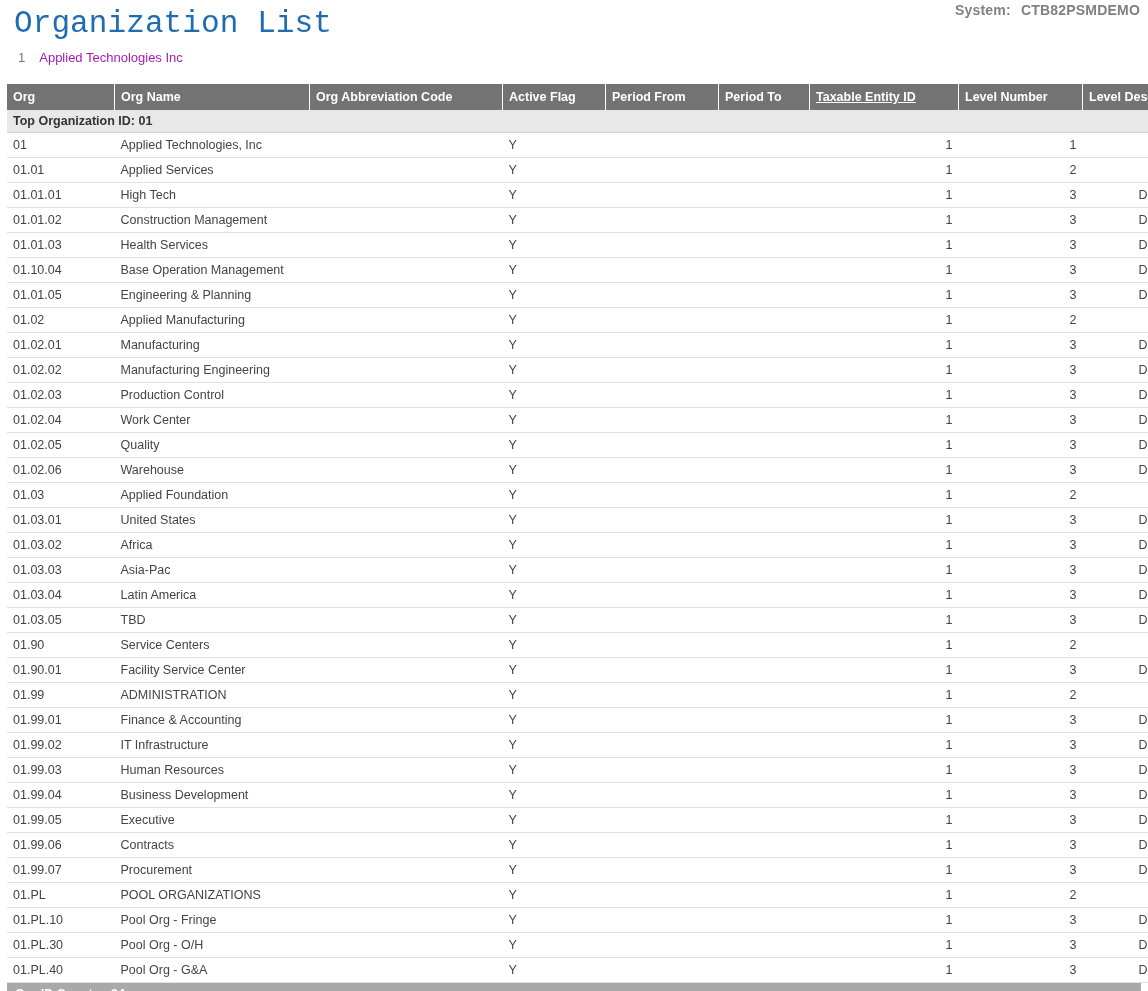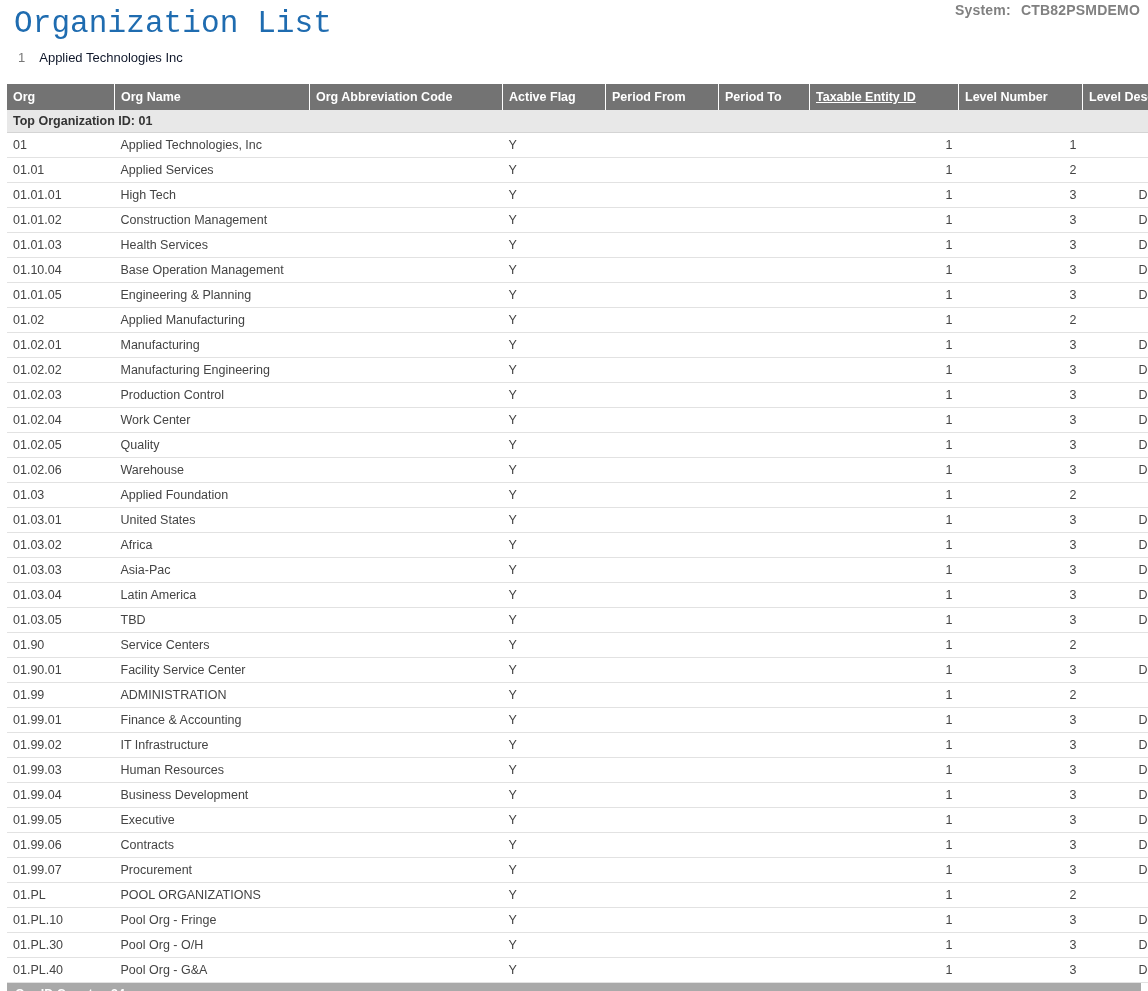--- a/index.html
+++ b/index.html
@@ -48,21 +48,21 @@
     font-family: Liberation Mono, monospace;
   }
   .subtitle-row {
     padding: 9px 0 0 18px;
     font-size: 13px;
     color: #777777;
     display: flex;
     gap: 14px;
   }
   .subtitle-row .sub-num { color: #777777; }
-  .subtitle-row .sub-name { color: #0f172a; }
+  .subtitle-row .sub-name { color: #a21caf; }
 
   
   .table-wrap {
     margin-top: 19px;
     padding: 0 7px;
   }
   table.org-table {
     border-collapse: collapse;
     width: 1134px;
     table-layout: fixed;

